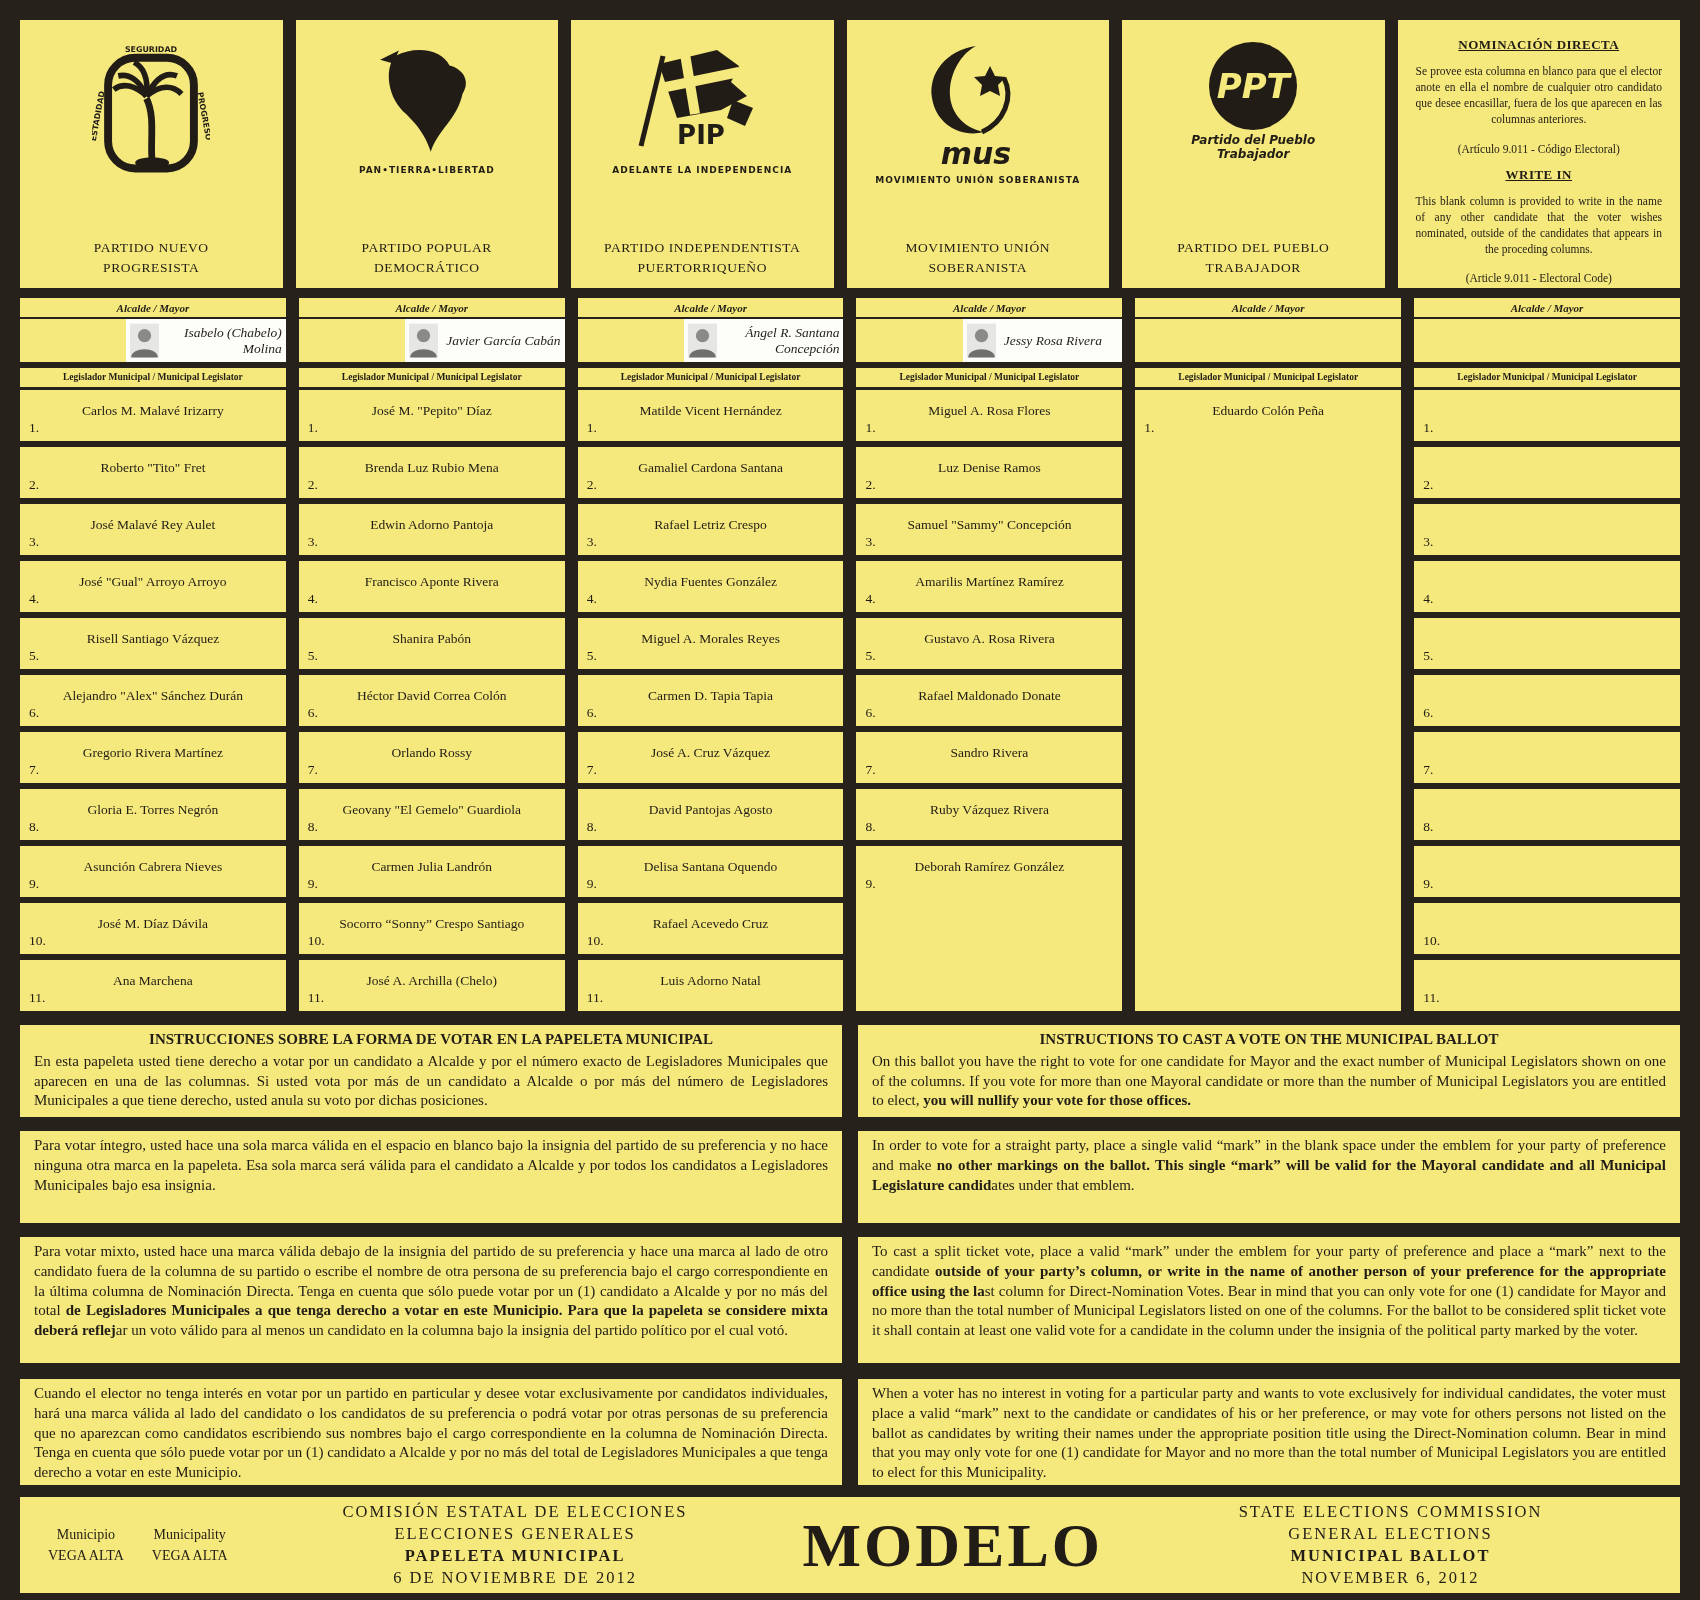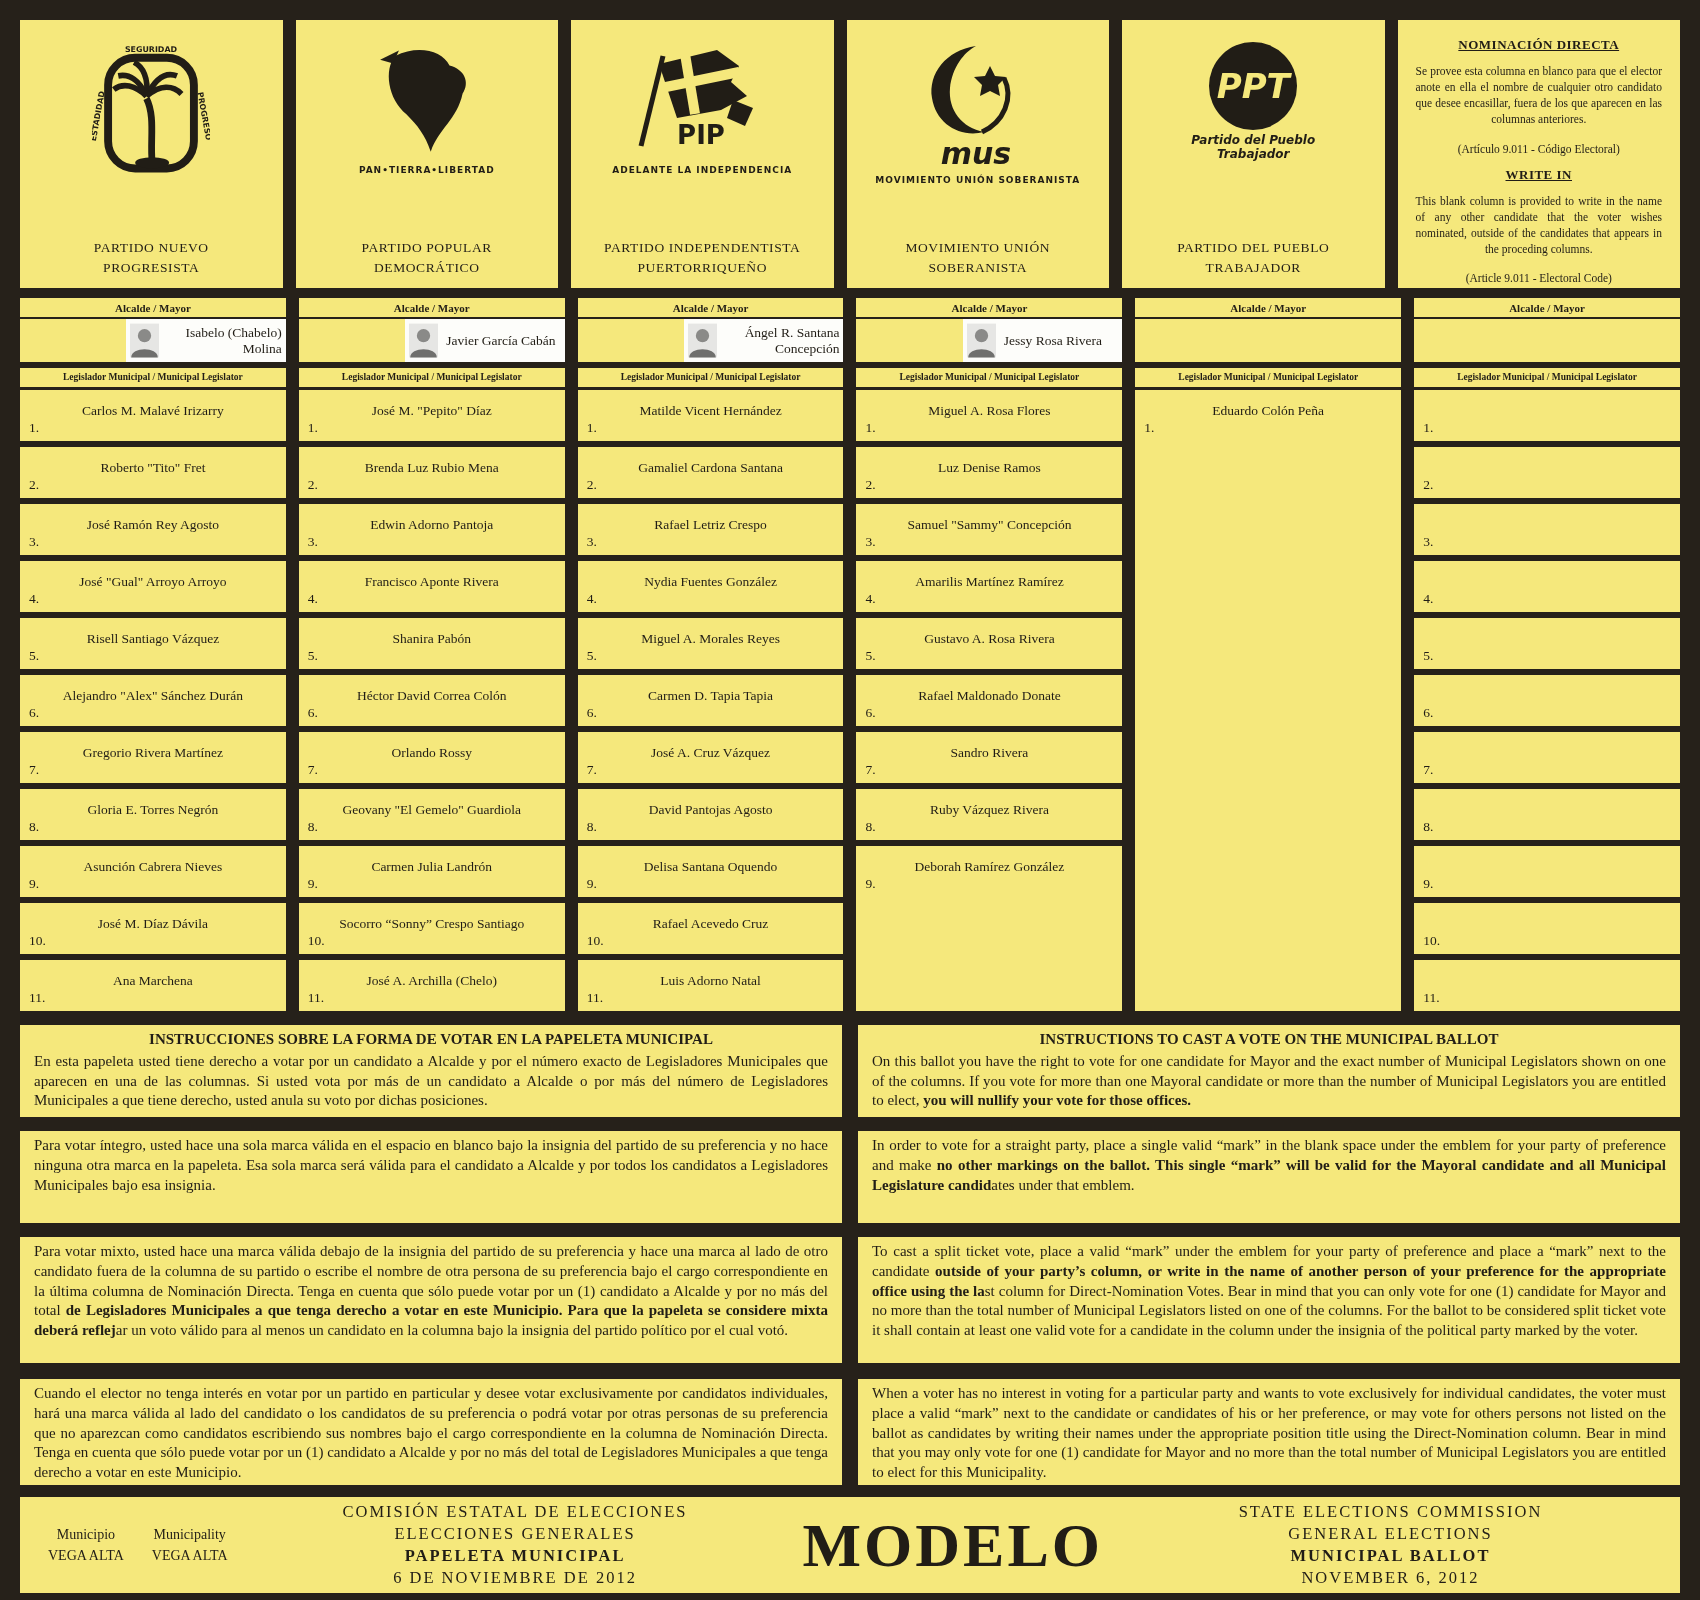--- a/index.html
+++ b/index.html
@@ -25,21 +25,21 @@
     font:italic bold 34px "DejaVu Sans",sans-serif;display:flex;align-items:center;justify-content:center;}
   .pptcap{font:italic bold 12px "DejaVu Sans",sans-serif;text-align:center;line-height:1.15;margin-top:4px;}
   
   .wcell{padding:16px 18px 10px;font-size:11.5px;line-height:1.4;text-align:justify;text-align-last:center;
     display:flex;flex-direction:column;gap:9px;}
   .wtitle{font-weight:bold;text-decoration:underline;text-align:right;text-align-last:center;font-size:13px;letter-spacing:.5px;}
   .wref{text-align:center;text-align-last:center;margin-top:4px;}
 
   
   .mayors{height:64px;}
-  .mcell{display:flex;flex-direction:column;}
+  .mcell{display:flex;flex-direction:column;font-style:italic;}
   .mlabel{height:21px;border-bottom:2px solid #26211a;font-size:11px;font-weight:bold;text-align:center;line-height:20px;flex:none;}
   .mbody{flex:1;position:relative;}
   .mwhite{position:absolute;left:40%;right:0;top:0;bottom:0;background:#fdfdfa;display:flex;align-items:center;gap:8px;padding:2px 4px;}
   .photo{width:29px;height:37px;flex:none;}
   .photo svg{width:100%;height:100%;display:block;}
   .mname{font-size:13.5px;line-height:1.12;text-align:right;}
 
   
   .legs{height:643px;}
   .lcol{background:#f5e87c;flex:1;min-width:0;display:flex;flex-direction:column;}
@@ -240,21 +240,21 @@
       <div class="lcell">
           <span class="lnum">1.</span>
           <span class="lname">Carlos M. Malavé Irizarry</span>
         </div>
           <div class="lcell">
           <span class="lnum">2.</span>
           <span class="lname">Roberto "Tito" Fret</span>
         </div>
           <div class="lcell">
           <span class="lnum">3.</span>
-          <span class="lname">José Ramón Rey Agosto</span>
+          <span class="lname">José Malavé Rey Aulet</span>
         </div>
           <div class="lcell">
           <span class="lnum">4.</span>
           <span class="lname">José "Gual" Arroyo Arroyo</span>
         </div>
           <div class="lcell">
           <span class="lnum">5.</span>
           <span class="lname">Risell Santiago Vázquez</span>
         </div>
           <div class="lcell">

